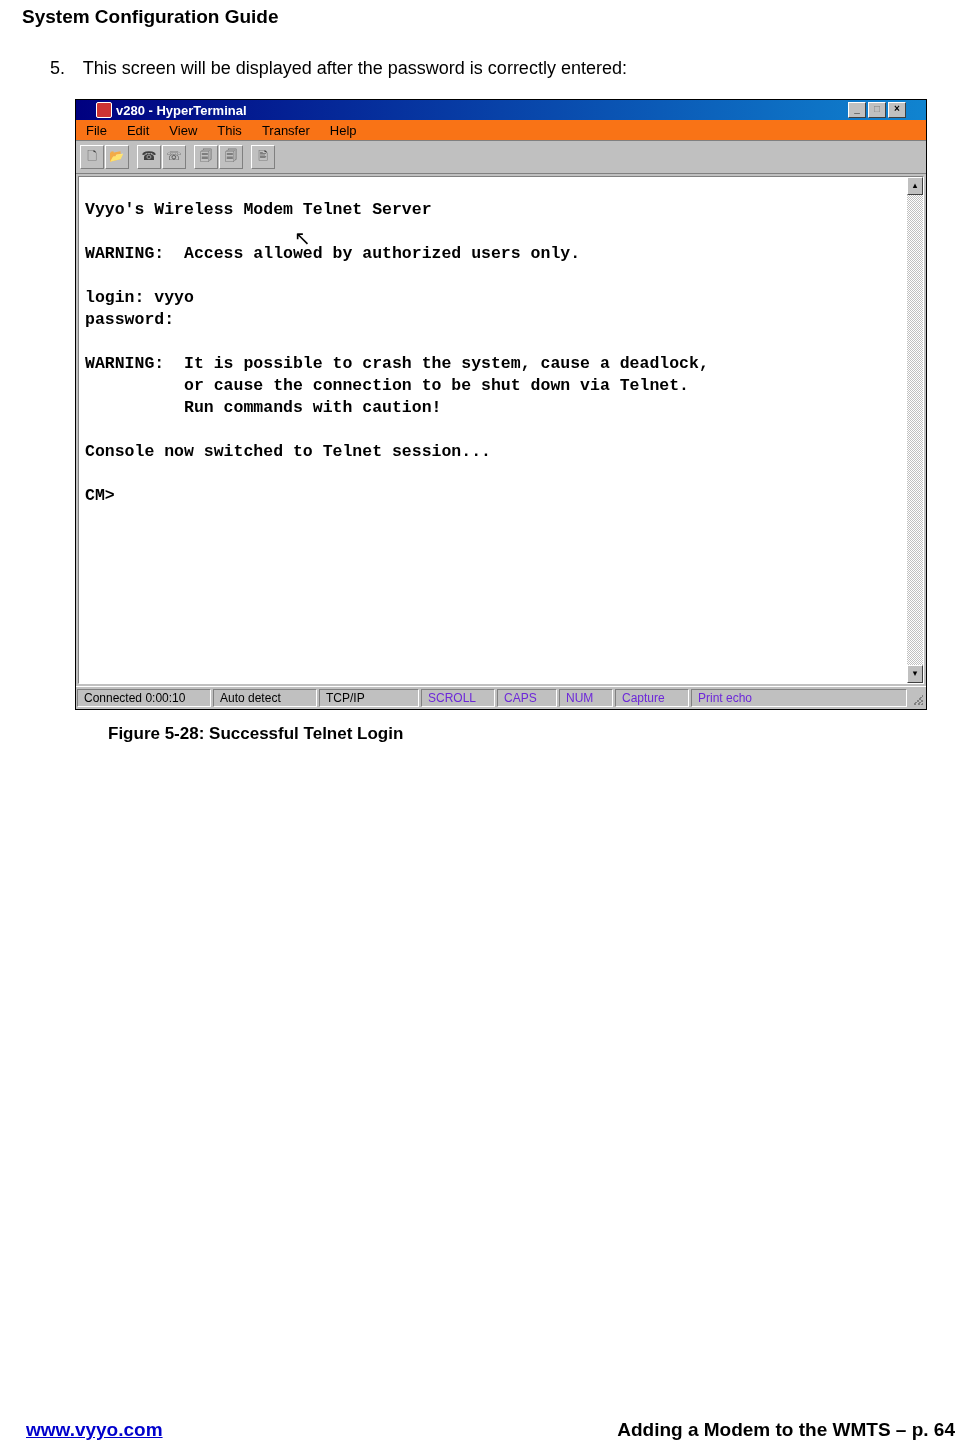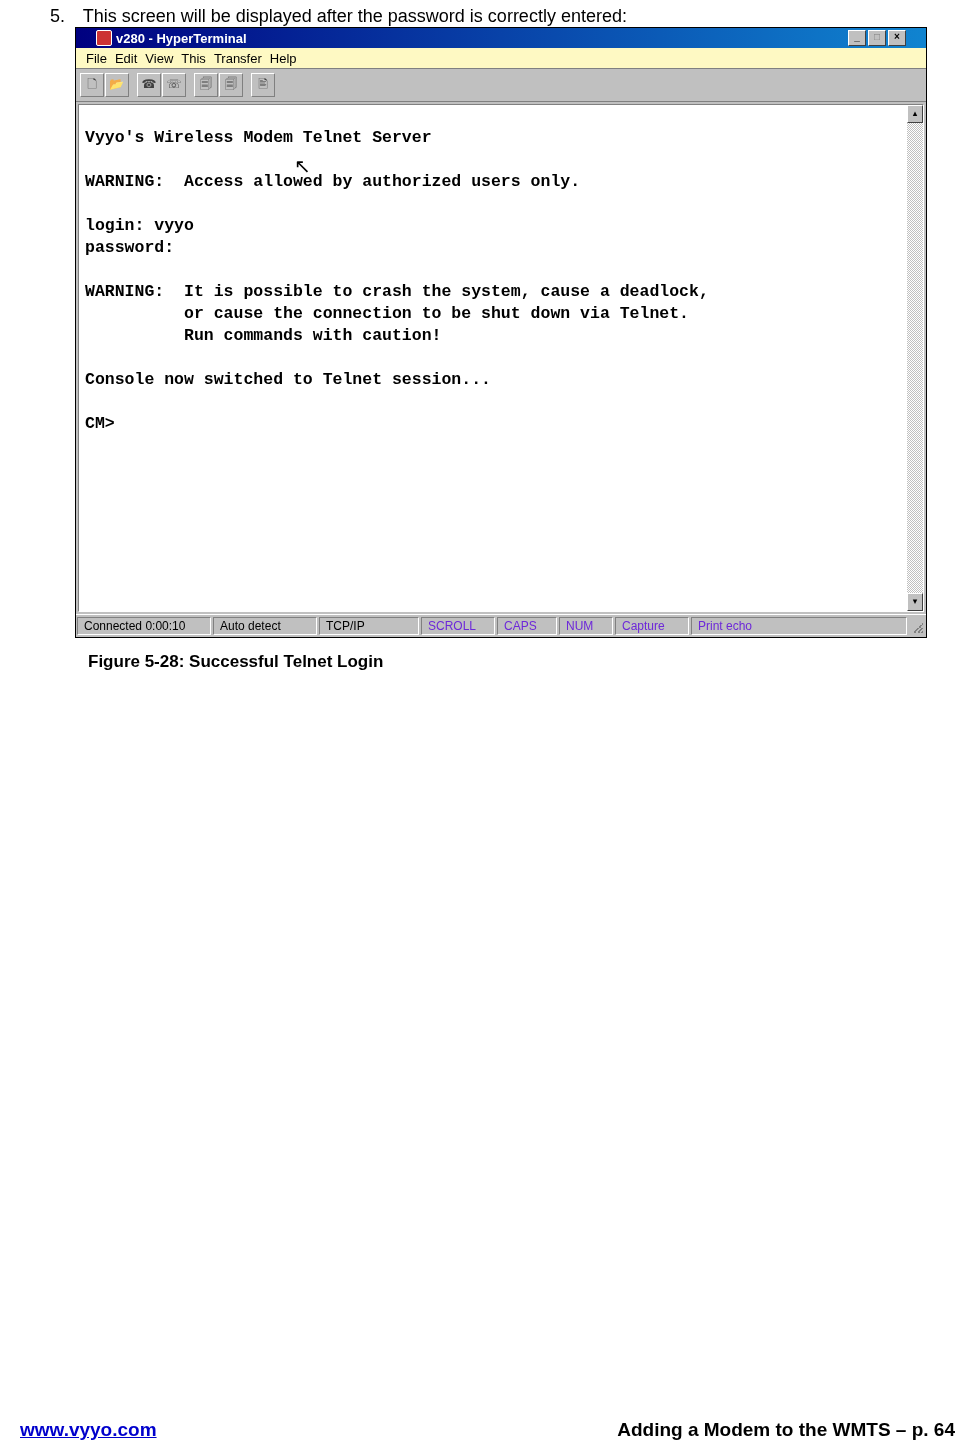--- a/index.html
+++ b/index.html
@@ -18,20 +18,21 @@
   }
   .page-header {
     font-weight: bold;
     font-size: 19px;
     margin-bottom: 30px;
     margin-left: 2px;
   }
   .step-line {
     font-size: 18px;
     margin-left: 30px;
+    margin-bottom: 20px;
   }
   .step-num {
     display: inline-block;
     width: 28px;
   }
   .ht-window {
     width: 852px;
     margin-left: 55px;
     border: 1px solid #000000;
     background: #c0c0c0;
@@ -77,26 +78,26 @@
     text-align: center;
     font-family: Arial, sans-serif;
     font-weight: bold;
     color: #000000;
   }
   .tb-btn.disabled {
     color: #808080;
   }
   .menubar {
     height: 20px;
-    background: #fef9c3;
+    background: #f97316;
     display: flex;
     align-items: center;
     padding: 0 6px;
     font-size: 13px;
-    gap: 0;
+    gap: 12px;
     border-bottom: 1px solid #808080;
   }
   .menuitem {
     padding: 0 4px;
   }
   .toolbar {
     height: 28px;
     background: #c0c0c0;
     display: flex;
     align-items: center;
@@ -212,44 +213,45 @@
     bottom: 2px;
     width: 10px;
     height: 10px;
     background:
       linear-gradient(135deg, transparent 0 50%, #808080 50% 60%, transparent 60% 70%, #808080 70% 80%, transparent 80% 90%, #808080 90% 100%);
   }
   .figure-caption {
     font-weight: bold;
     font-size: 17px;
     margin-top: 14px;
-    margin-left: 68px;
+    margin-left: 88px;
   }
   .page-footer {
     position: absolute;
     bottom: 10px;
-    left: 20px;
+    left: 26px;
     right: 20px;
     display: flex;
     justify-content: space-between;
     align-items: flex-end;
     font-size: 19px;
     font-weight: bold;
     border-top: 0;
   }
   .footer-link {
     color: #0000cc;
     text-decoration: underline;
   }
 </style>
 </head>
 <body>
 
 <div class="page">
 
+  <div class="page-header">System Configuration Guide</div>
 
   <div class="step-line">
     <span class="step-num">5.</span>
     <span>This screen will be displayed after the password is correctly entered:</span>
   </div>
 
   <div class="ht-window">
     <div class="titlebar">
       <span class="tb-icon"></span>
       <span class="tb-title">v280 - HyperTerminal</span>

